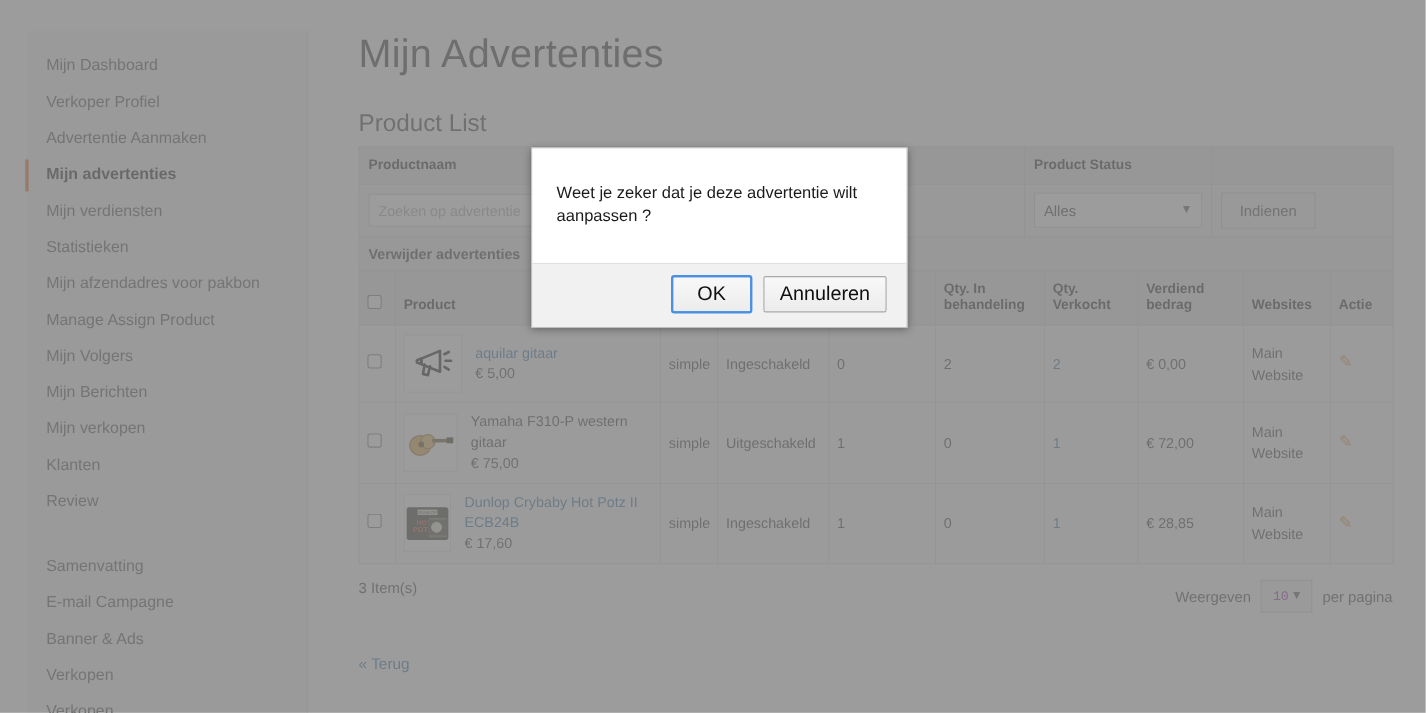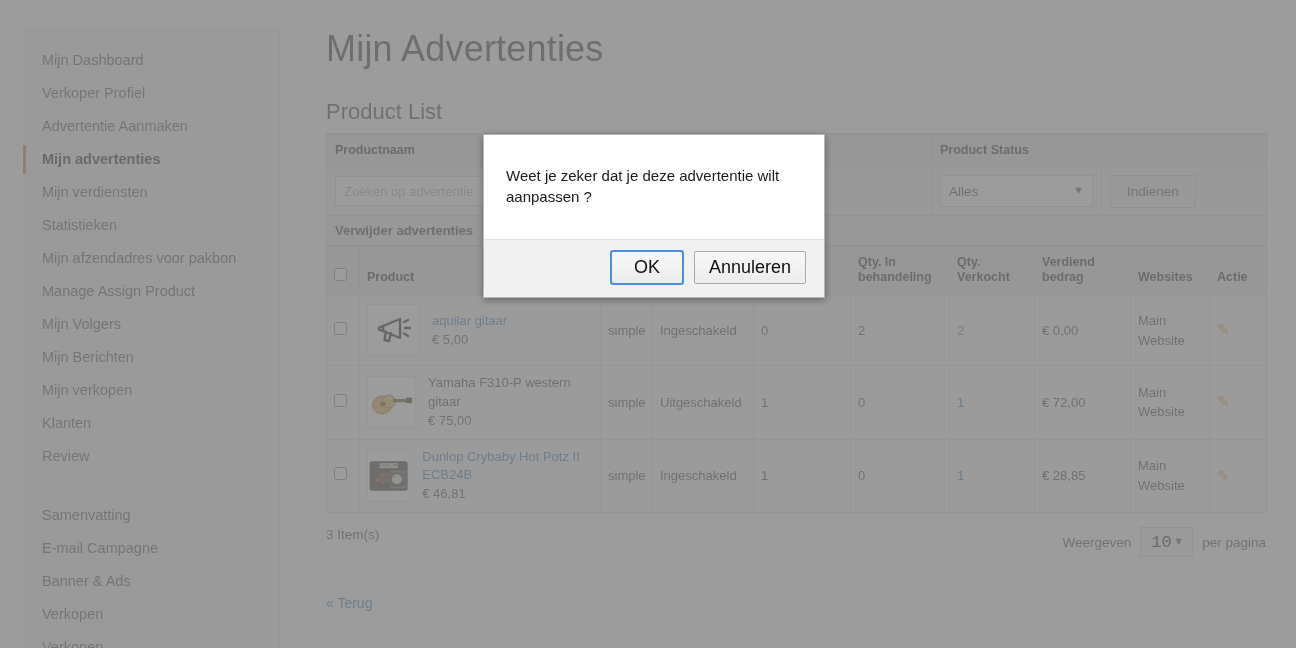--- a/index.html
+++ b/index.html
@@ -202,22 +202,22 @@
     margin-top: 14px;
     font-size: 13.5px;
     color: #3a3a3a;
   }
   .limiter { display: flex; align-items: center; gap: 9px; }
   .limiter select {
     height: 30px;
     border: 1px solid #cfcfcf;
     background: #f7f7f7;
     padding: 0 20px 0 10px;
-    font-size: 17px;
-    color: #0f172a;
+    font-size: 12px;
+    color: #a21caf;
     font-family: Liberation Mono, monospace;
     -webkit-appearance: none; appearance: none;
   }
   #backlink {
     margin-top: 38px;
     font-size: 14px;
     color: #2f6fa5;
     cursor: pointer;
     display: inline-block;
   }
@@ -450,21 +450,21 @@
                   <text x="13" y="21" font-size="7.5" fill="#c8532a" font-family="'Liberation Sans',sans-serif" font-weight="bold">HOT</text>
                   <text x="9" y="29" font-size="8" fill="#c8532a" font-family="'Liberation Sans',sans-serif" font-weight="bold">POTZ</text>
                   <rect x="26" y="13" width="21" height="23" fill="#3e3c35"></rect>
                   <circle cx="35" cy="24" r="6" fill="#d9d5c8"></circle>
                   <rect x="27" y="14" width="19" height="1.6" fill="#6e6a5c"></rect>
                   <rect x="27" y="33" width="19" height="1.6" fill="#6e6a5c"></rect>
                 </svg>
               </div>
               <div class="prod-info">
                 <a class="link">Dunlop Crybaby Hot Potz II ECB24B</a>
-                <div class="price">€ 46,81</div>
+                <div class="price">€ 17,60</div>
               </div>
             </div>
           </td>
           <td>simple</td>
           <td>Ingeschakeld</td>
           <td>1</td>
           <td>0</td>
           <td><span class="qty-link">1</span></td>
           <td>€ 28,85</td>
           <td>Main Website</td>

